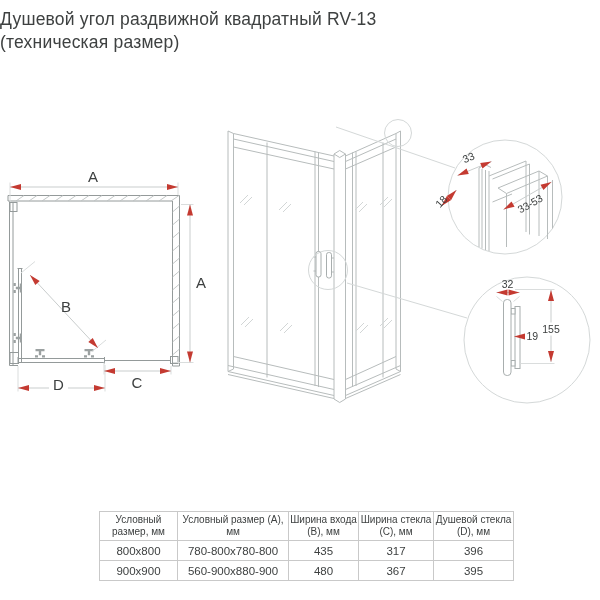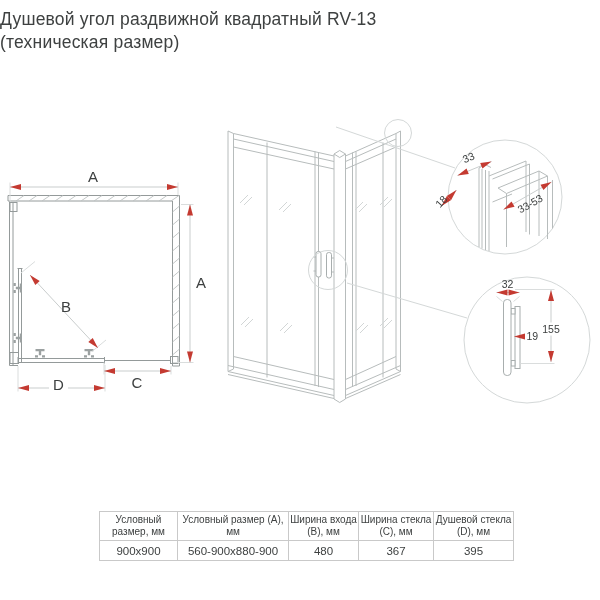--- a/index.html
+++ b/index.html
@@ -170,20 +170,27 @@
     <tr>
       <th>Условный размер, мм</th>
       <th>Условный размер (A), мм</th>
       <th>Ширина входа (B), мм</th>
       <th>Ширина стекла (C), мм</th>
       <th>Душевой стекла (D), мм</th>
     </tr>
   </thead>
   <tbody>
     <tr>
+      <td>800x800</td>
+      <td>780-800x780-800</td>
+      <td>435</td>
+      <td>317</td>
+      <td>396</td>
+    </tr>
+    <tr>
       <td>900x900</td>
       <td>560-900x880-900</td>
       <td>480</td>
       <td>367</td>
       <td>395</td>
     </tr>
   </tbody>
 </table>
 
 </body></html>

